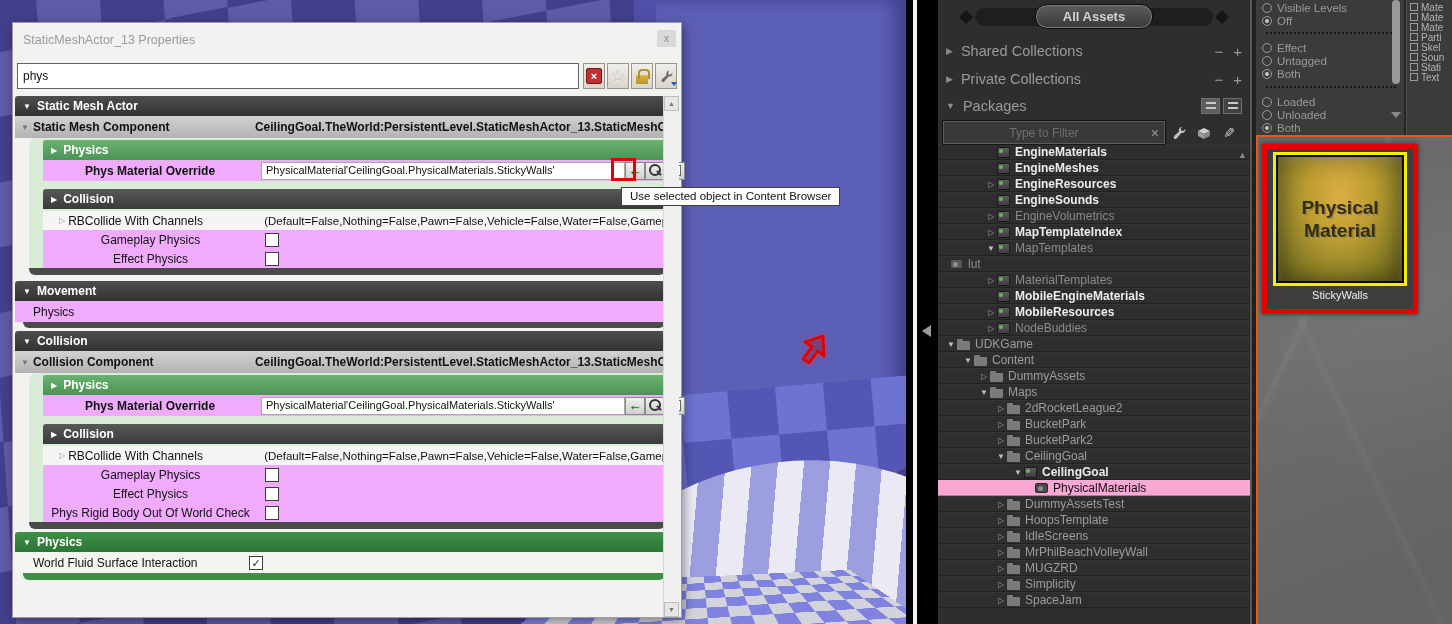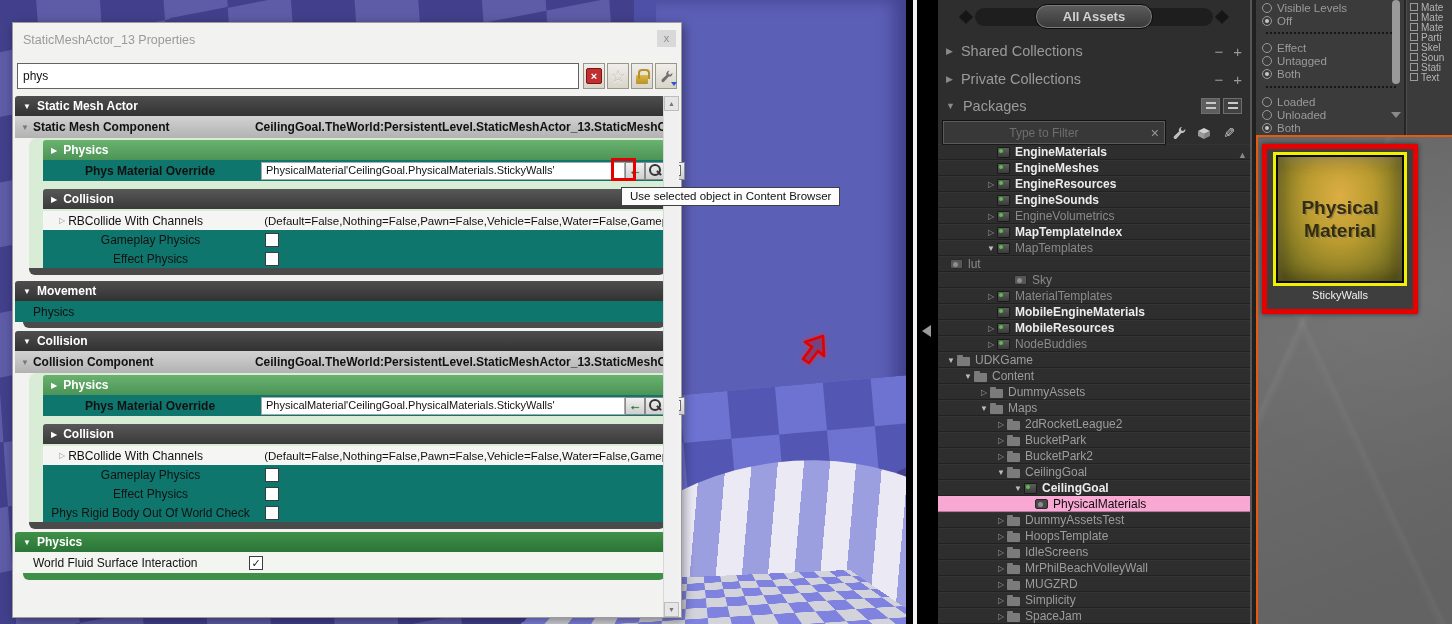--- a/index.html
+++ b/index.html
@@ -64,21 +64,21 @@
 .gwrap{position:absolute;left:16px;width:636px;background:#d9edd6;border-radius:8px 0 0 8px}
 .gbar{position:absolute;left:0;bottom:0;width:100%;height:7px;background:#4a4a4a;border-radius:0 0 6px 6px}
 .gbar.green{background:#3f8f49}
 .sub{position:absolute;left:14px;width:622px;height:20px;color:#fff;font-weight:bold;display:flex;
   align-items:center;gap:6px;padding-left:8px;border-radius:3px 3px 0 0}
 .sub .tri{font-size:8px}
 .sub.green{background:linear-gradient(#6ab26e,#4b9457)}
 .sub.dark{background:linear-gradient(#585858,#3a3a3a)}
 .prow{position:absolute;left:14px;width:622px;display:flex;align-items:center;font-size:12px;color:#111}
 .prow.wh{background:#f5f5f4}
-.prow.lg{background:#0f766e}
+.prow.lg{background:#f0abfc}
 .plab{flex:none;white-space:nowrap;overflow:hidden}
 .plab.b{font-weight:bold}
 .plab.center{text-align:center}
 .rarr{color:#999;font-size:8px;margin-right:3px}
 .valbox{height:18px;background:#fff;border:1px solid #a8a8a8;font-size:11px;padding:1px 4px;
   white-space:nowrap;overflow:hidden;flex:none}
 .valtxt{font-size:11.5px;white-space:nowrap;overflow:hidden}
 .ddown{height:19px;background:#fff;border:1px solid #9a9a9a;display:flex;align-items:center;
   justify-content:space-between;padding:0 6px;font-size:11.5px;flex:none}
 .dd-chev{width:0;height:0;border-left:4px solid transparent;border-right:4px solid transparent;border-top:5px solid #666}
@@ -443,25 +443,20 @@
       <div class="tr t-un" style="padding-left:47px">
           <span class="arr e">▼</span>
           <span class="ico ico-pkg"></span>
           <span>MapTemplates</span>
         </div>
       <div class="tr t-un" style="">
           <span class="arr"></span>
           <span class="ico ico-grp"></span>
           <span>lut</span>
         </div>
-      <div class="tr t-un" style="padding-left:64px">
-          <span class="arr"></span>
-          <span class="ico ico-grp"></span>
-          <span>Sky</span>
-        </div>
       <div class="tr t-un" style="padding-left:47px">
           <span class="arr">▷</span>
           <span class="ico ico-pkg"></span>
           <span>MaterialTemplates</span>
         </div>
       <div class="tr t-loaded" style="padding-left:47px">
           <span class="arr"></span>
           <span class="ico ico-pkg"></span>
           <span>MobileEngineMaterials</span>
         </div>

